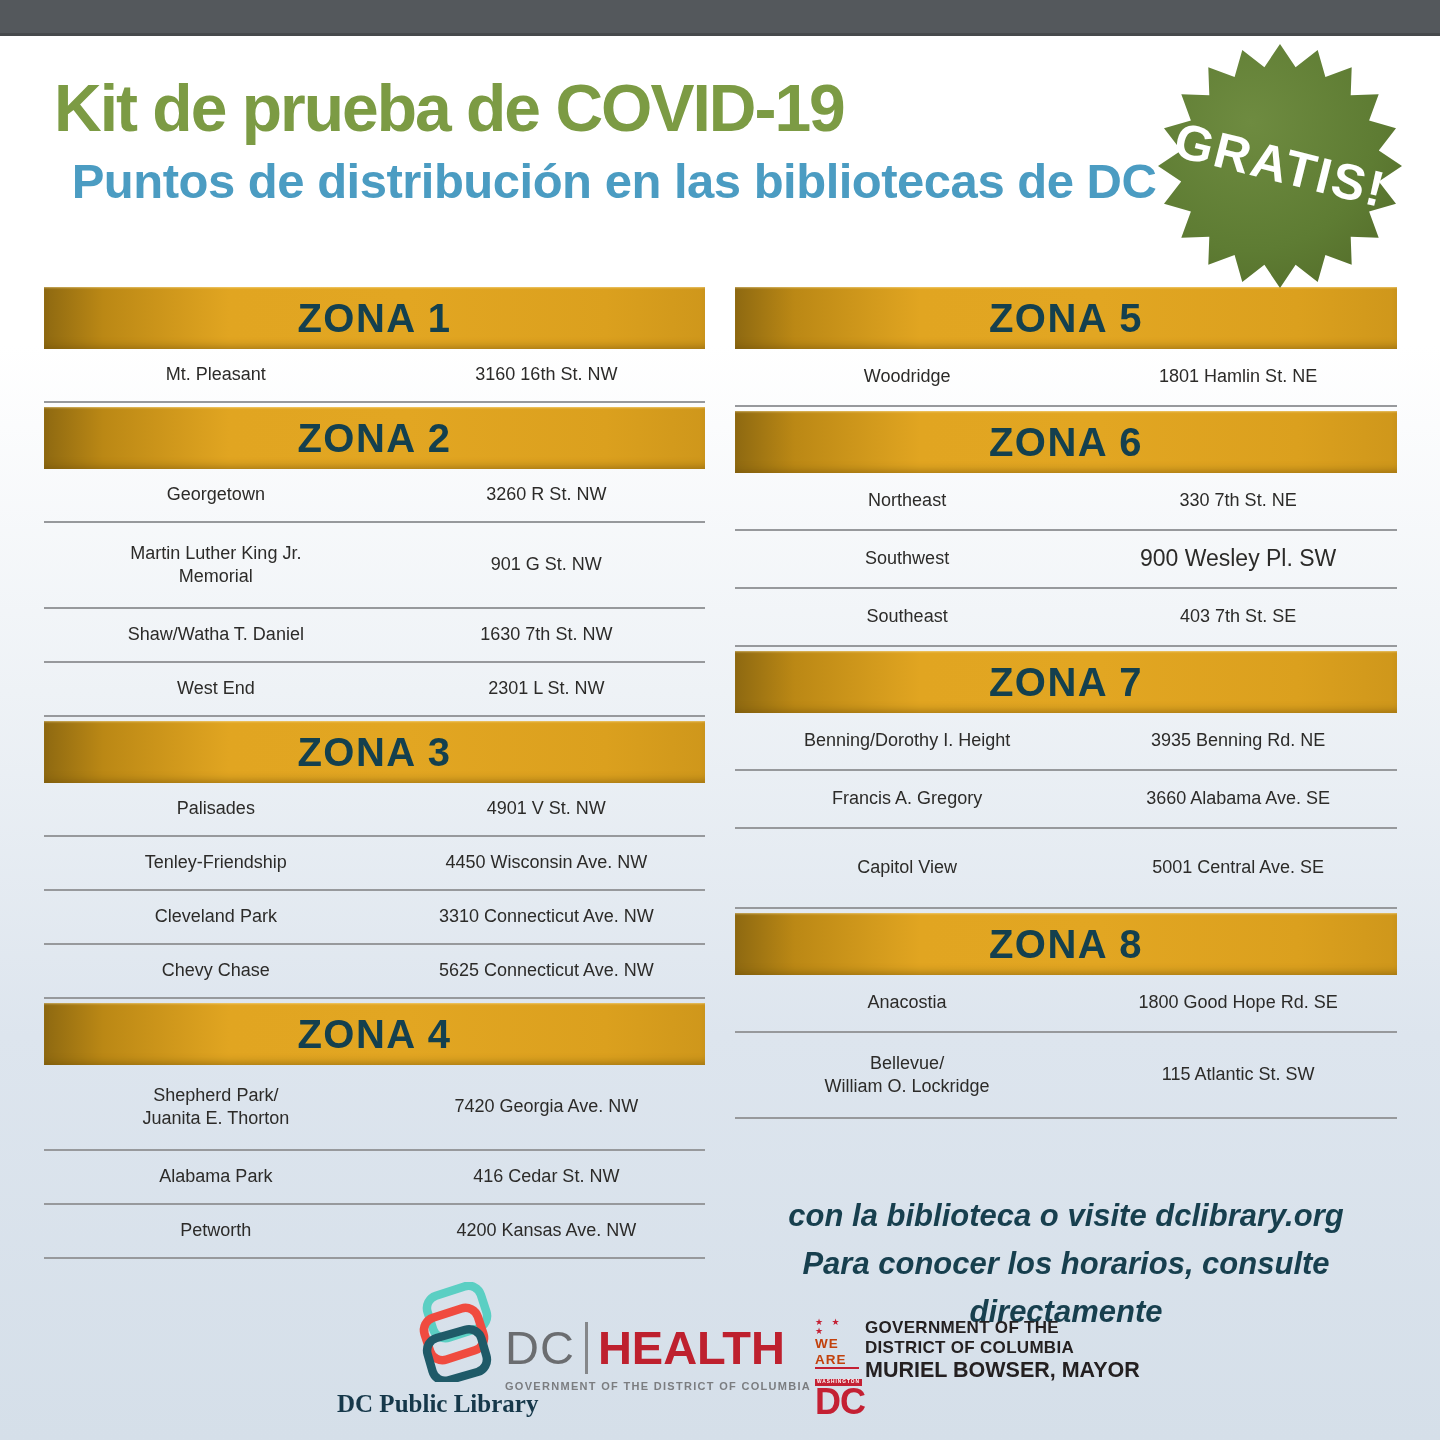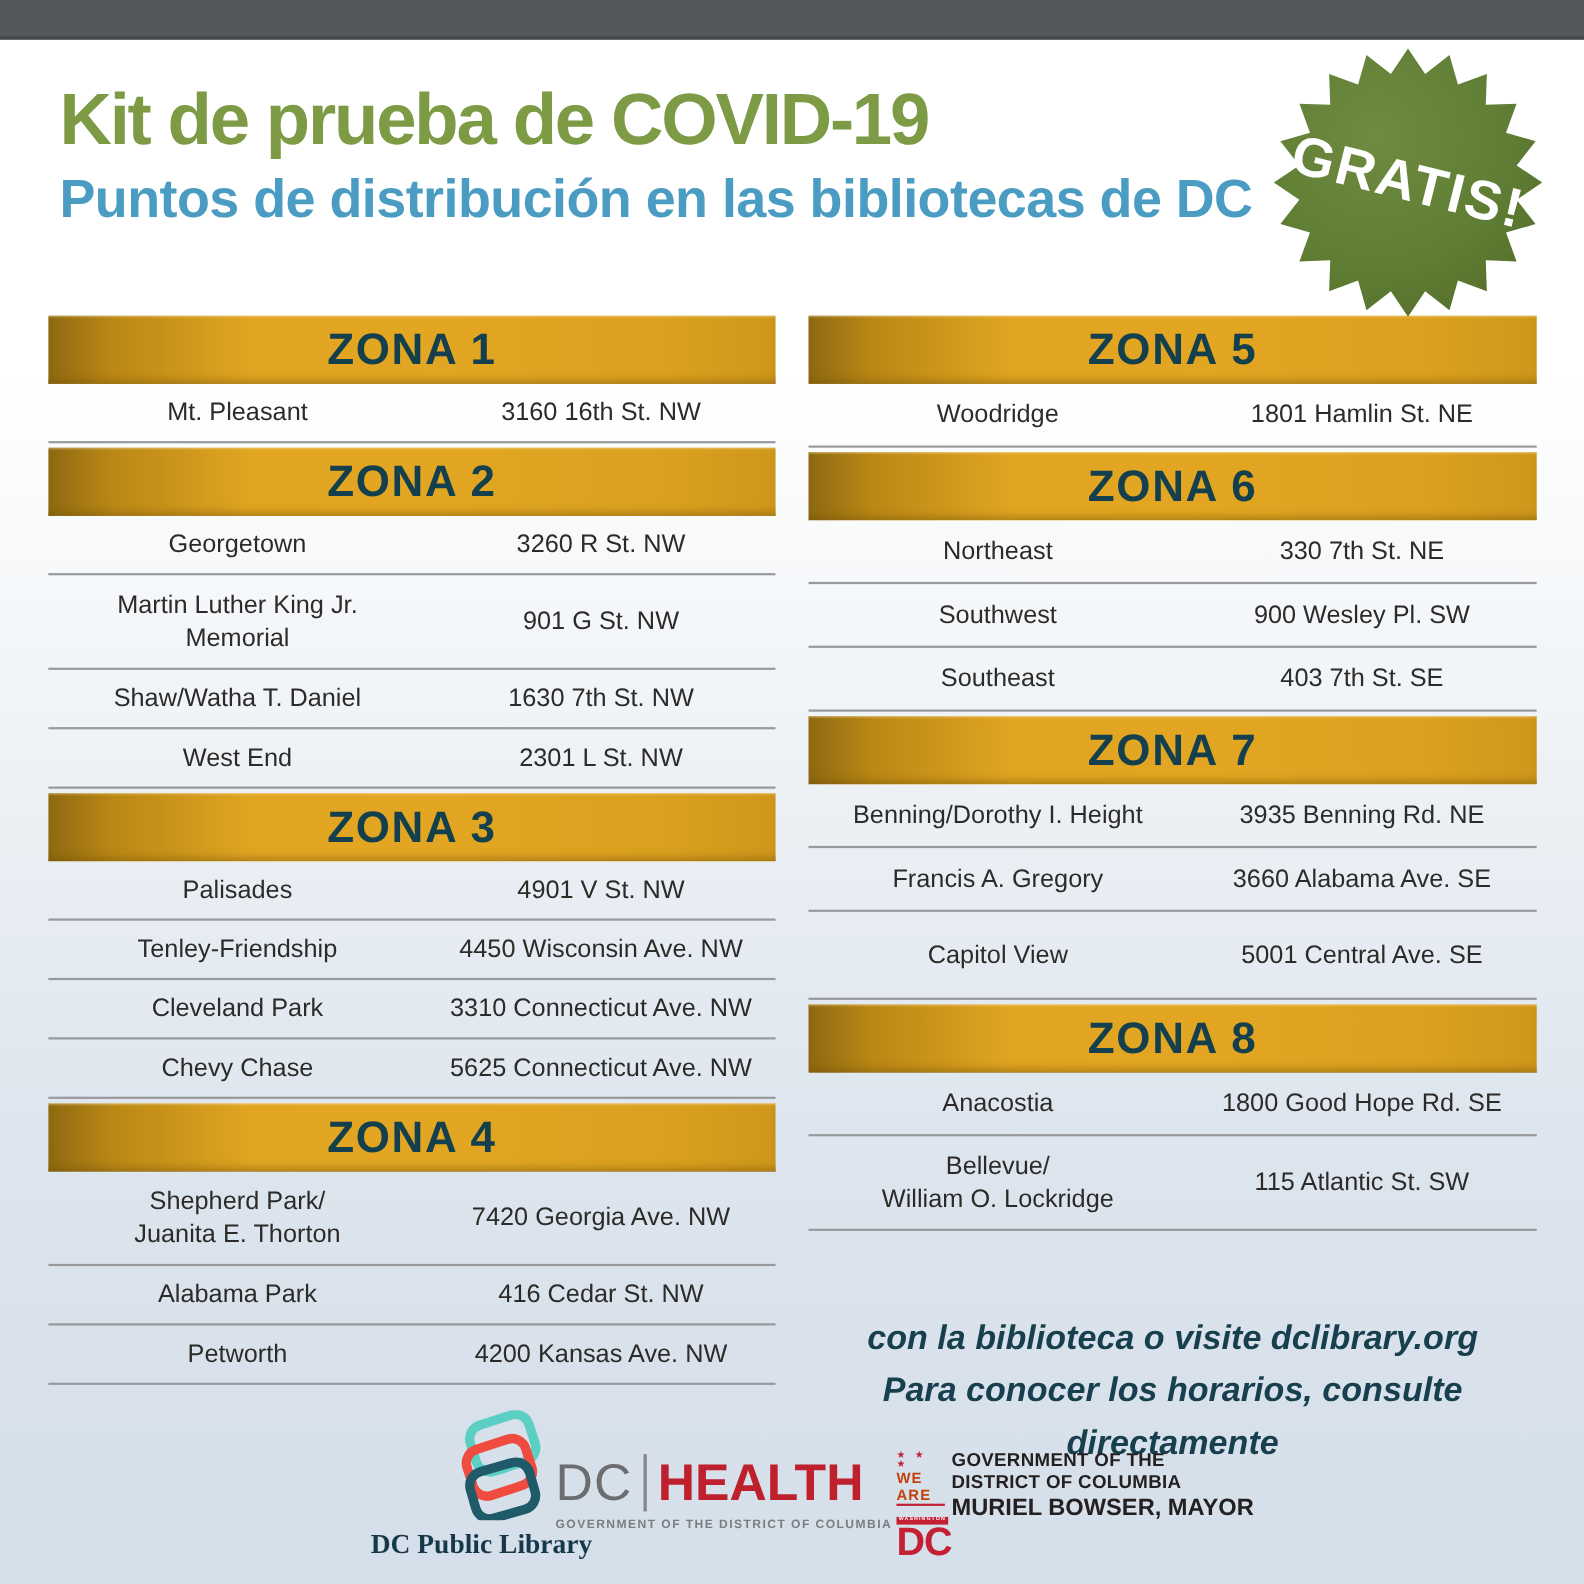--- a/index.html
+++ b/index.html
@@ -6,21 +6,21 @@
   body{
     width:1440px;height:1440px;position:relative;overflow:hidden;
     font-family:"Liberation Sans", sans-serif;
     background:linear-gradient(180deg,#ffffff 0%,#ffffff 24%,#eef2f6 48%,#dde5ee 72%,#d5dfe9 100%);
   }
   
   .topbar{position:absolute;left:0;top:0;width:1440px;height:33px;background:#54585c;border-bottom:3px solid #46494c;}
   
   .hdr{position:absolute;left:54px;top:74px;width:1120px;}
   .title{margin:0;font-size:66px;line-height:1.05;font-weight:800;letter-spacing:-2px;color:#7c9b44;}
-  .subtitle{margin:12px 0 0 0;font-size:49px;line-height:1.1;font-weight:700;letter-spacing:-0.5px;color:#4b9cc2;}
+  .subtitle{margin:12px 0 0 0;font-size:49px;line-height:1.1;font-weight:700;letter-spacing:-0.5px;color:#4b9cc2;text-align:center;}
   
   .badge{position:absolute;left:1156px;top:42px;width:248px;height:248px;z-index:5;}
   .badge svg{display:block;}
   .badge text{fill:#ffffff;font-family:"Liberation Sans",sans-serif;font-weight:800;font-size:50px;letter-spacing:2px;}
   
   .col{position:absolute;top:287px;}
   .col-left{left:44px;width:661px;}
   .col-right{left:735px;width:662px;}
   .zone:not(:first-child){margin-top:4px;}
   .zone-bar{
@@ -29,21 +29,21 @@
     box-shadow:inset 0 -7px 9px -5px rgba(110,78,8,.55), inset 0 2px 2px -1px rgba(255,235,180,.5);
   }
   .zone-label{font-size:40px;font-weight:800;letter-spacing:1.5px;color:#14404e;}
   .row{display:flex;align-items:center;min-height:52px;border-bottom:2px solid #97999c;}
   .col-right .row{min-height:56px;}
   .row.tall{min-height:84px;}
   .row.roomy{min-height:78px;}
   .cell{display:flex;flex-direction:column;align-items:center;justify-content:center;text-align:center;}
   .cell.name{width:52%;}
   .cell.addr{width:48%;}
-  .cell span{display:block;font-size:23px;color:#2c2b29;line-height:1.3;white-space:nowrap;}
+  .cell span{display:block;font-size:18px;color:#2c2b29;line-height:1.3;white-space:nowrap;}
   .cell span.sm{font-size:23px;}
   
   .note{position:absolute;left:735px;top:1192px;width:662px;text-align:center;
         font-style:italic;font-weight:700;font-size:31px;line-height:1.55;color:#173f4e;}
   
   .dcpl{position:absolute;left:337px;top:1282px;width:162px;text-align:right;font-family:Liberation Serif, serif;}
   .dcpl-label{margin-top:4px;font-size:25px;font-weight:600;color:#16384a;white-space:nowrap;}
   
   .dch{position:absolute;left:505px;top:1320px;width:290px;}
   .dch-top{display:flex;align-items:center;}

